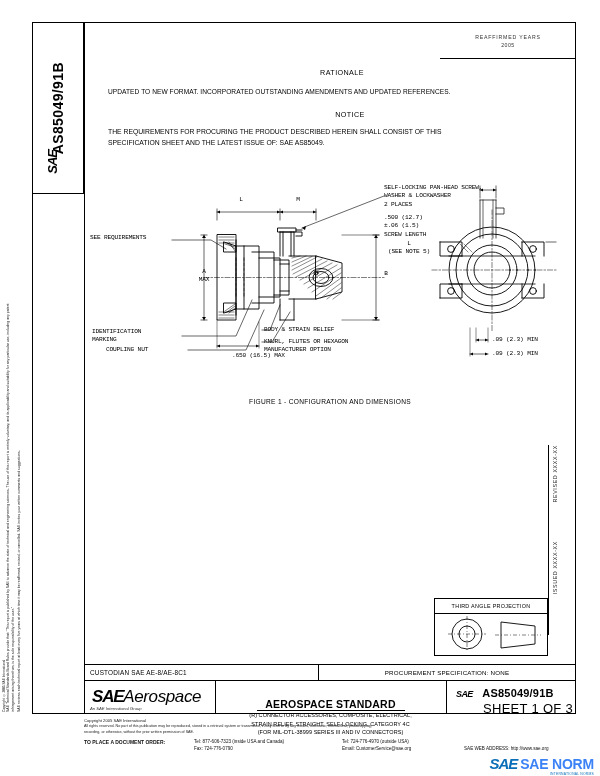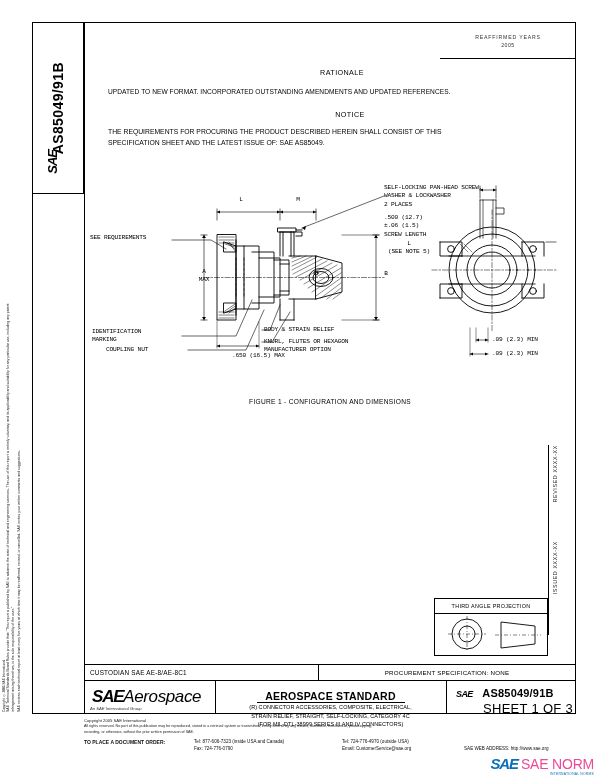--- a/index.html
+++ b/index.html
@@ -121,21 +121,21 @@
   #custodian-cell{position:absolute;left:6px;top:4px;font-size:6.4px;letter-spacing:0.2px;}
   #custodian-div{position:absolute;left:234px;top:0;width:0;height:15px;border-left:1.1px solid #000;}
   #procure-cell{position:absolute;left:234px;top:4px;width:258px;text-align:center;font-size:6.2px;letter-spacing:0.2px;}
 
   
   #title-block{
     position:absolute;left:84px;top:681px;width:456px;height:33px;
   }
   #tb-logo{position:absolute;left:0;top:0;width:131px;height:33px;}
   #tb-div1{position:absolute;left:131px;top:0;width:0;height:33px;border-left:1.1px solid #000;}
-  #tb-mid{position:absolute;left:131px;top:8px;width:231px;height:33px;padding-left:19px;}
+  #tb-mid{position:absolute;left:131px;top:16px;width:231px;height:33px;padding-left:19px;}
   #tb-div2{position:absolute;left:362px;top:0;width:0;height:33px;border-left:1.1px solid #000;}
   #tb-right{position:absolute;left:362px;top:0;width:130px;height:33px;}
 
   #tb-as-title{position:absolute;left:0;top:1px;width:231px;text-align:center;
     font-size:10.5px;font-weight:bold;letter-spacing:0.2px;}
   #tb-as-underline{position:absolute;left:42px;top:13px;width:148px;height:1px;background:#000;}
   #tb-subtitle{position:absolute;left:4px;top:14px;width:223px;text-align:center;
     font-size:5.5px;line-height:1.55;letter-spacing:0.05px;}
 
   #tb-sae-mark{position:absolute;left:10px;top:8px;font-size:9px;font-weight:bold;
@@ -159,21 +159,21 @@
   #f-tel2{position:absolute;left:258px;top:21px;font-size:4.6px;color:#111;}
   #f-email{position:absolute;left:258px;top:28px;font-size:4.6px;color:#111;}
   #f-web{position:absolute;left:380px;top:28px;font-size:4.6px;color:#111;}
 
   
   #watermark{
     position:absolute;right:6px;bottom:4px;
     display:flex;align-items:center;gap:3px;
   }
   #wm-logo{font-size:15px;font-weight:bold;font-style:italic;letter-spacing:-1.1px;color:#0b6fb8;}
-  #wm-text{font-size:14px;font-weight:normal;color:#ec4899;letter-spacing:-0.2px;}
+  #wm-text{font-size:14px;font-weight:bold;color:#3b82f6;letter-spacing:-0.2px;}
   #wm-sub{position:absolute;right:6px;bottom:0px;font-size:3.4px;color:#0b6fb8;letter-spacing:0.2px;}
 </style>
 </head>
 <body>
 
 <div class="page">
 
   <div id="outer-frame"></div>
   <div id="content-frame"></div>
 

